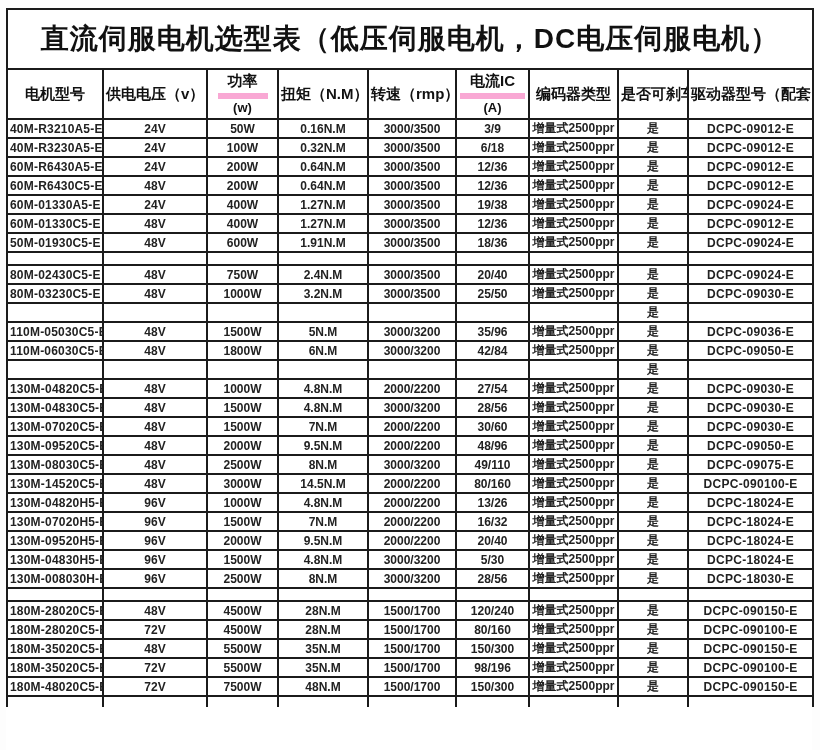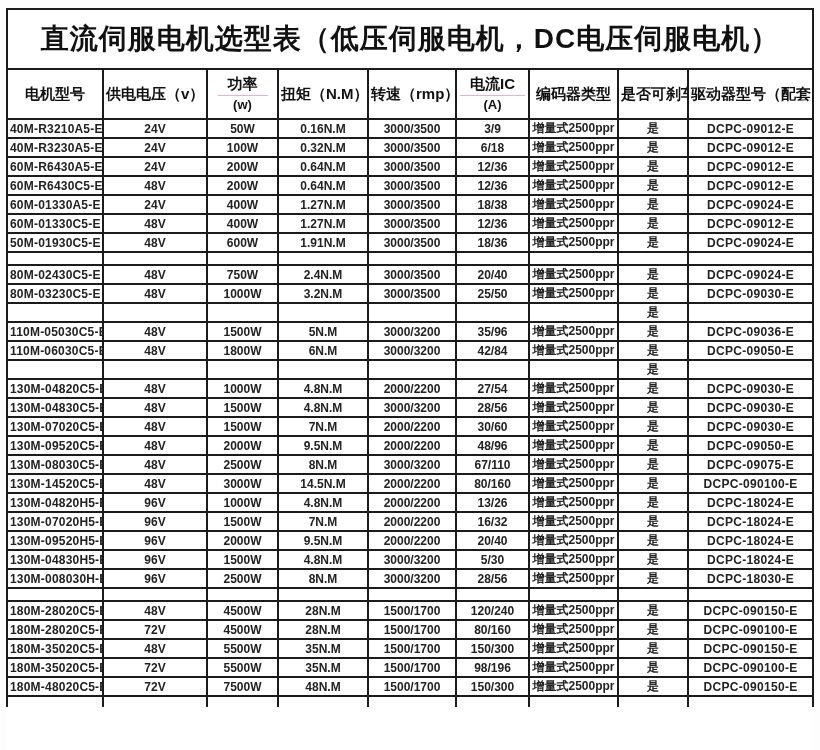--- a/index.html
+++ b/index.html
@@ -37,21 +37,21 @@
   }
   .head-cell{
     height:48px;
     font-size:15px;
     font-weight:bold;
     color:#111;
     line-height:1.25;
   }
   .head-top{
     display:inline-block;
-    border-bottom:1px solid #f9a8d4;
+    border-bottom:6px solid #f9a8d4;
     padding:0 10px 2px 10px;
   }
   .head-sub{
     display:block;
     font-size:13px;
     font-weight:bold;
     margin-top:1px;
   }
   tr.data-row td{
     height:16px;
@@ -154,21 +154,21 @@
           <td class="col-6">增量式2500ppr</td>
           <td class="col-7">是</td>
           <td class="col-8">DCPC-09012-E</td>
         </tr>
         <tr class="data-row">
           <td class="col-0">60M-01330A5-E</td>
           <td class="col-1">24V</td>
           <td class="col-2">400W</td>
           <td class="col-3">1.27N.M</td>
           <td class="col-4">3000/3500</td>
-          <td class="col-5">18/38</td>
+          <td class="col-5">19/38</td>
           <td class="col-6">增量式2500ppr</td>
           <td class="col-7">是</td>
           <td class="col-8">DCPC-09024-E</td>
         </tr>
         <tr class="data-row">
           <td class="col-0">60M-01330C5-E</td>
           <td class="col-1">48V</td>
           <td class="col-2">400W</td>
           <td class="col-3">1.27N.M</td>
           <td class="col-4">3000/3500</td>
@@ -308,21 +308,21 @@
           <td class="col-6">增量式2500ppr</td>
           <td class="col-7">是</td>
           <td class="col-8">DCPC-09050-E</td>
         </tr>
         <tr class="data-row">
           <td class="col-0">130M-08030C5-E</td>
           <td class="col-1">48V</td>
           <td class="col-2">2500W</td>
           <td class="col-3">8N.M</td>
           <td class="col-4">3000/3200</td>
-          <td class="col-5">67/110</td>
+          <td class="col-5">49/110</td>
           <td class="col-6">增量式2500ppr</td>
           <td class="col-7">是</td>
           <td class="col-8">DCPC-09075-E</td>
         </tr>
         <tr class="data-row">
           <td class="col-0">130M-14520C5-E</td>
           <td class="col-1">48V</td>
           <td class="col-2">3000W</td>
           <td class="col-3">14.5N.M</td>
           <td class="col-4">2000/2200</td>

